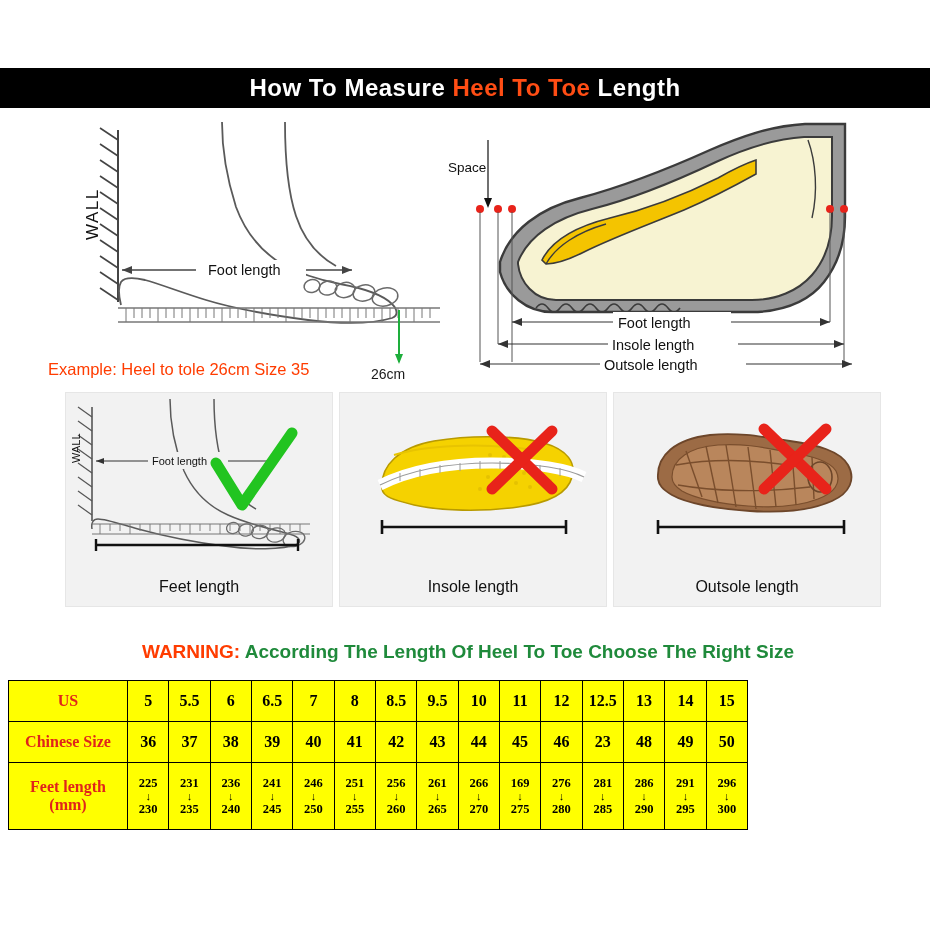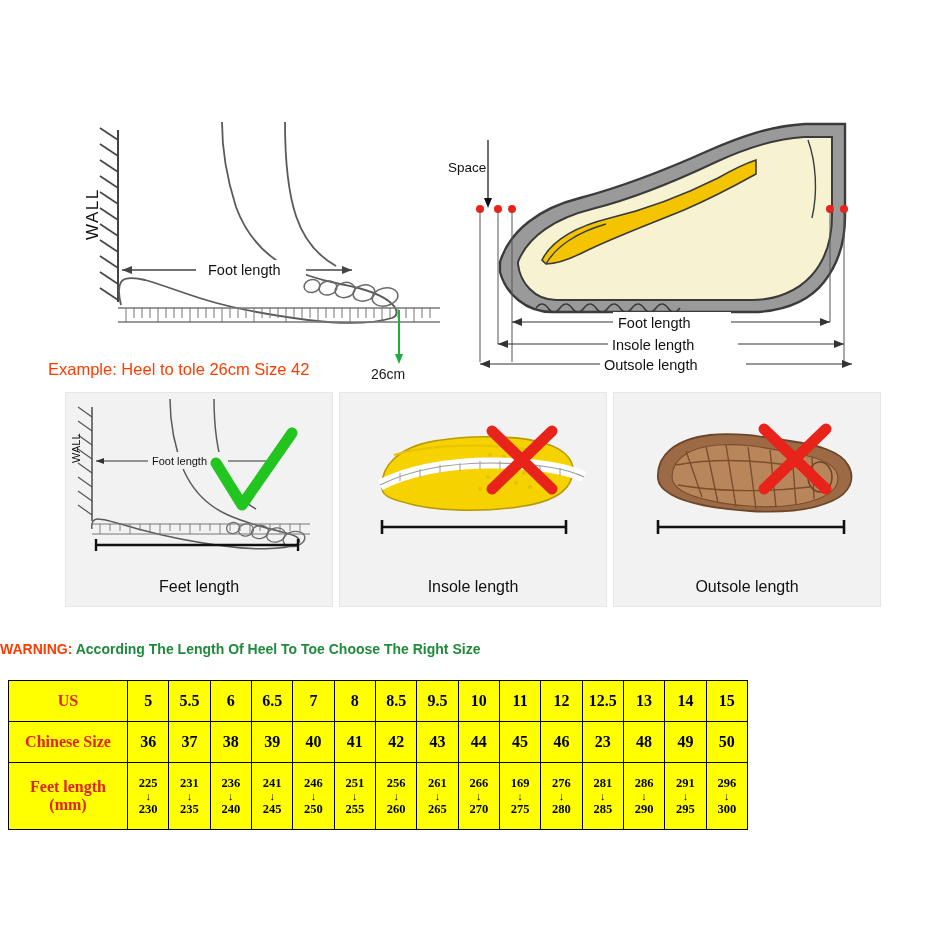--- a/index.html
+++ b/index.html
@@ -102,23 +102,23 @@
     font-size: 16px;
     color: #111;
   }
 
   
   .warning {
     position: absolute;
     left: 0;
     top: 641px;
     width: 794px;
-    text-align: left;
+    text-align: right;
     white-space: pre;
-    font-size: 14px;
+    font-size: 19px;
     font-weight: bold;
   }
   .warning .w-red { color: #ff3c00; }
   .warning .w-green { color: #1f8a3b; }
 
   
   .size-table {
     position: absolute;
     left: 8px;
     top: 680px;
@@ -165,20 +165,23 @@
     width: 914px;
     height: 10px;
     background: #ffffff;
   }
 </style>
 </head>
 <body>
 
 <div class="page">
 
+  <div class="banner">
+    <span><span>How To Measure </span><span class="hl">Heel To Toe</span><span> Length</span></span>
+  </div>
 
   <div class="diagram-top">
 
     <svg class="svg-abs" width="460" height="275" viewBox="0 0 460 275">
 
       <line x1="118" y1="18" x2="118" y2="190" stroke="#444" stroke-width="2"></line>
 
       <g stroke="#444" stroke-width="1.6">
         <line x1="118" y1="28" x2="100" y2="16"></line>
         <line x1="118" y1="44" x2="100" y2="32"></line>
@@ -317,21 +320,21 @@
 
       <line x1="20" y1="252" x2="392" y2="252" stroke="#333" stroke-width="1.2"></line>
       <polygon points="20,252 30,248 30,256" fill="#333"></polygon>
       <polygon points="392,252 382,248 382,256" fill="#333"></polygon>
       <rect x="140" y="242" width="146" height="20" fill="#ffffff"></rect>
       <text x="144" y="258" font-family="Liberation Sans, sans-serif" font-size="14.5" fill="#111">Outsole length</text>
     </svg>
   </div>
 
   <div class="space-label">Space</div>
-  <div class="example-label">Example: Heel to tole 26cm Size 42</div>
+  <div class="example-label">Example: Heel to tole 26cm Size 35</div>
   <div class="cm-label">26cm</div>
 
   <div class="panels">
 
     <div class="panel">
       <svg width="266" height="175" viewBox="0 0 266 175">
         <line x1="26" y1="14" x2="26" y2="128" stroke="#555" stroke-width="1.6"></line>
         <g stroke="#555" stroke-width="1.2">
           <line x1="26" y1="24" x2="12" y2="14"></line>
             <line x1="26" y1="38" x2="12" y2="28"></line>

